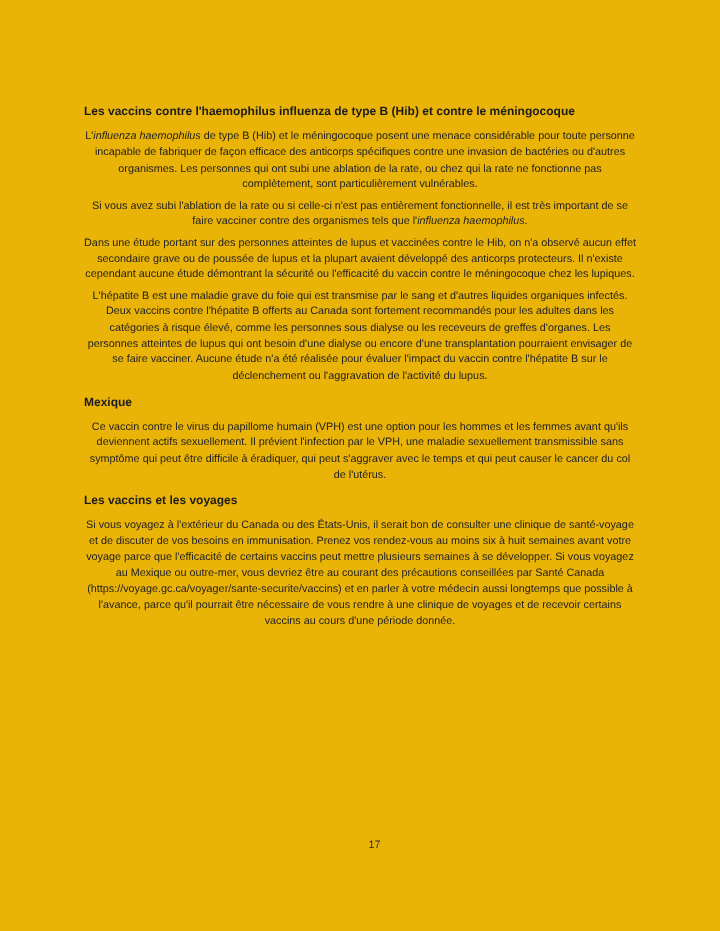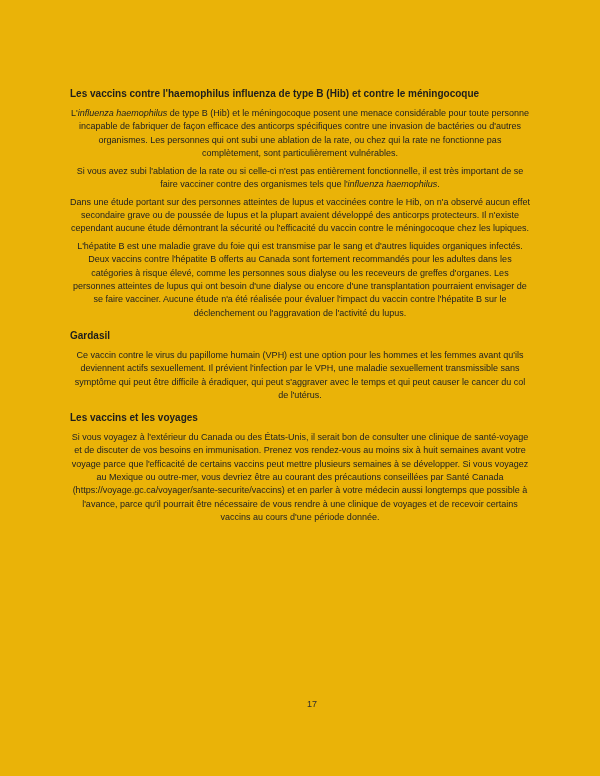--- a/index.html
+++ b/index.html
@@ -62,21 +62,21 @@
       <p class="body-text"><span>L'</span><em>influenza haemophilus</em><span> de type B (Hib) et le méningocoque posent une menace considérable pour toute personne incapable de fabriquer de façon efficace des anticorps spécifiques contre une invasion de bactéries ou d'autres organismes. Les personnes qui ont subi une ablation de la rate, ou chez qui la rate ne fonctionne pas complètement, sont particulièrement vulnérables.</span></p>
       <p class="body-text"><span>Si vous avez subi l'ablation de la rate ou si celle-ci n'est pas entièrement fonctionnelle, il est très important de se faire vacciner contre des organismes tels que l'</span><em>influenza haemophilus</em><span>.</span></p>
       <p class="body-text">Dans une étude portant sur des personnes atteintes de lupus et vaccinées contre le Hib, on n'a observé aucun effet secondaire grave ou de poussée de lupus et la plupart avaient développé des anticorps protecteurs. Il n'existe cependant aucune étude démontrant la sécurité ou l'efficacité du vaccin contre le méningocoque chez les lupiques.</p>
     </section>
 
     <section>
       <p class="body-text">L'hépatite B est une maladie grave du foie qui est transmise par le sang et d'autres liquides organiques infectés. Deux vaccins contre l'hépatite B offerts au Canada sont fortement recommandés pour les adultes dans les catégories à risque élevé, comme les personnes sous dialyse ou les receveurs de greffes d'organes. Les personnes atteintes de lupus qui ont besoin d'une dialyse ou encore d'une transplantation pourraient envisager de se faire vacciner. Aucune étude n'a été réalisée pour évaluer l'impact du vaccin contre l'hépatite B sur le déclenchement ou l'aggravation de l'activité du lupus.</p>
     </section>
 
     <section>
-      <h2 class="section-heading">Gardasil</h2>
+      <h2 class="section-heading">Mexique</h2>
       <p class="body-text">Ce vaccin contre le virus du papillome humain (VPH) est une option pour les hommes et les femmes avant qu'ils deviennent actifs sexuellement. Il prévient l'infection par le VPH, une maladie sexuellement transmissible sans symptôme qui peut être difficile à éradiquer, qui peut s'aggraver avec le temps et qui peut causer le cancer du col de l'utérus.</p>
     </section>
 
     <section>
       <h2 class="section-heading">Les vaccins et les voyages</h2>
       <p class="body-text">Si vous voyagez à l'extérieur du Canada ou des États-Unis, il serait bon de consulter une clinique de santé-voyage et de discuter de vos besoins en immunisation. Prenez vos rendez-vous au moins six à huit semaines avant votre voyage parce que l'efficacité de certains vaccins peut mettre plusieurs semaines à se développer. Si vous voyagez au Mexique ou outre-mer, vous devriez être au courant des précautions conseillées par Santé Canada (https://voyage.gc.ca/voyager/sante-securite/vaccins) et en parler à votre médecin aussi longtemps que possible à l'avance, parce qu'il pourrait être nécessaire de vous rendre à une clinique de voyages et de recevoir certains vaccins au cours d'une période donnée.</p>
     </section>
 
   </main>
 

